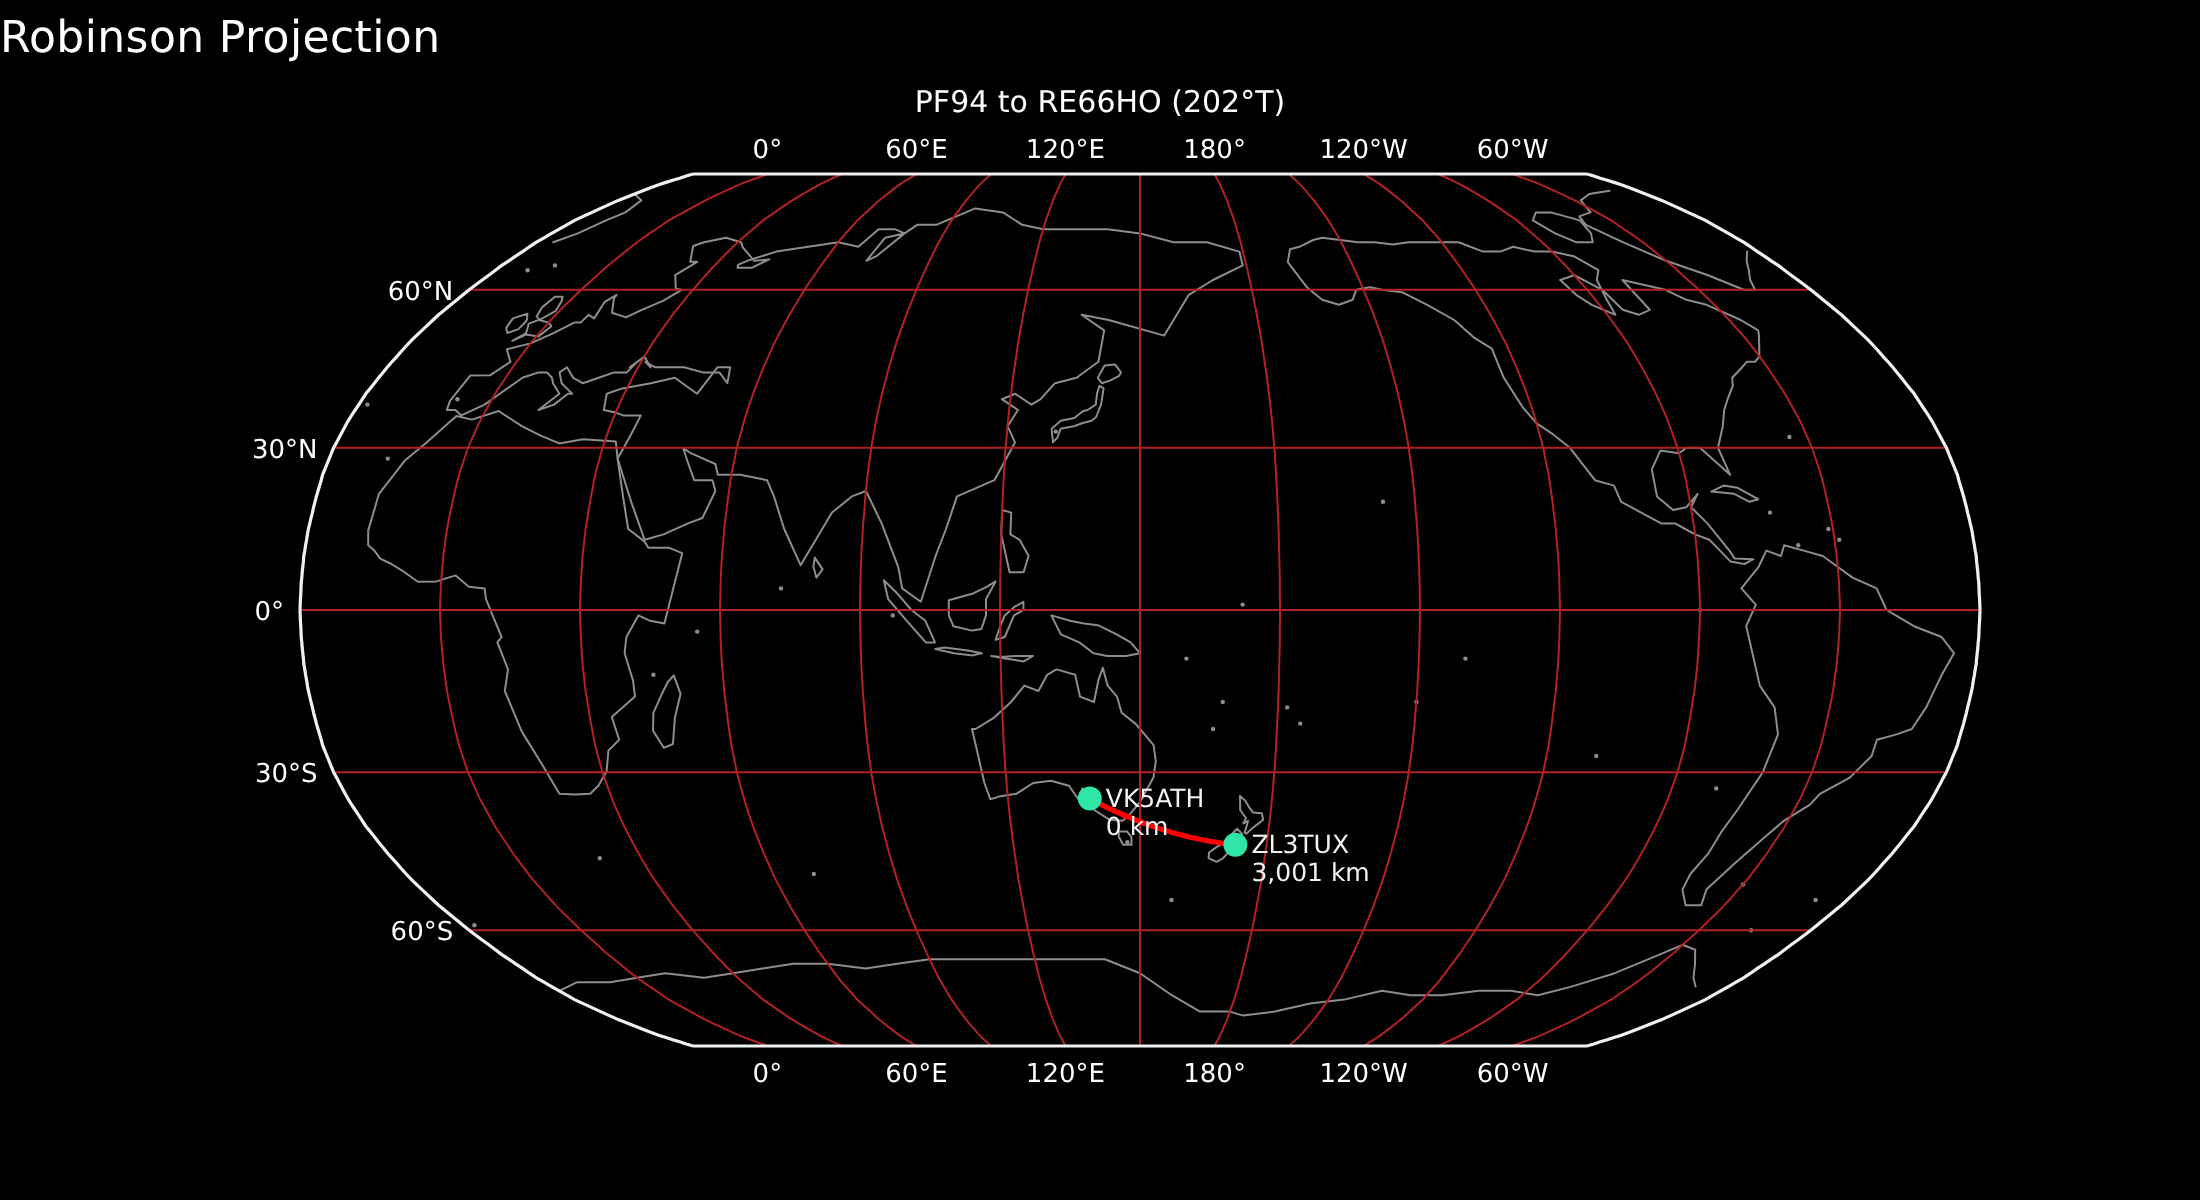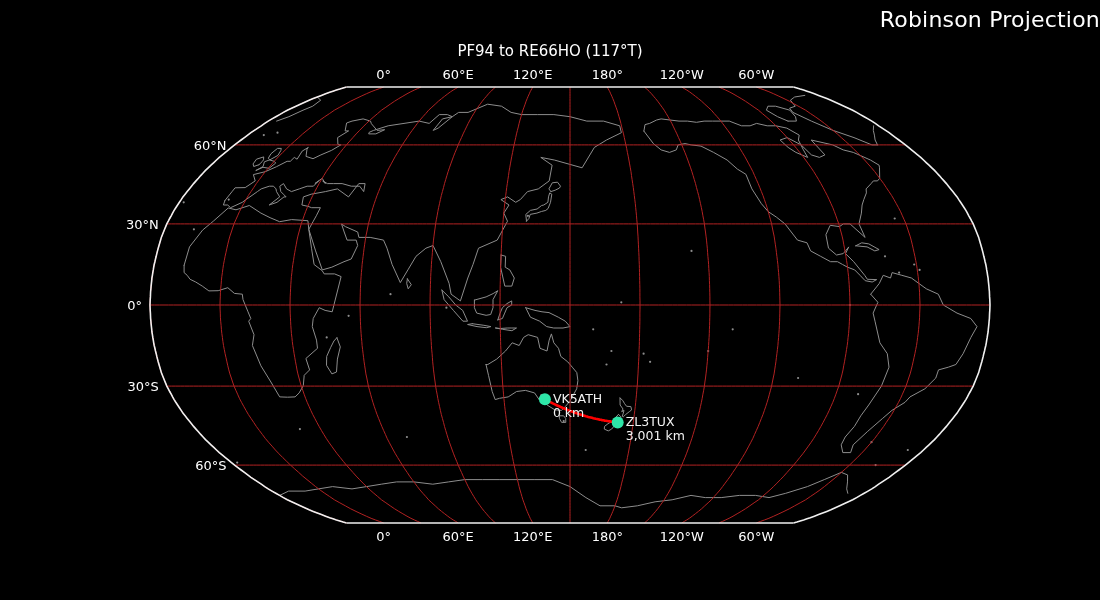--- a/index.html
+++ b/index.html
@@ -1,19 +1,19 @@
 <!DOCTYPE html>
 <html><head>
 <meta charset="utf-8">
 <style>
   html,body{margin:0;padding:0;background:#000;}
   body{width:1100px;height:600px;overflow:hidden;
        font-family:"DejaVu Sans","Liberation Sans",sans-serif;}
   #root{position:relative;width:1100px;height:600px;background:#000;}
-  #title{position:absolute;left:0;top:7px;width:1100px;text-align:right;
+  #title{position:absolute;left:0;top:7px;width:1100px;text-align:left;
          color:#ffffff;font-size:22px;letter-spacing:.2px;}
   #subtitle{position:absolute;left:0;top:42px;width:1100px;text-align:center;
             color:#ffffff;font-size:15px;}
   svg{position:absolute;left:0;top:0;}
   .tick{fill:#ffffff;font-size:13px;}
   .tick.top,.tick.bot{text-anchor:middle;}
   .tick.lat{text-anchor:end;}
   .mlabel{fill:#f2f2f2;font-size:12.5px;}
   .coast{fill:none;stroke:#8d8d8d;stroke-width:1;stroke-linejoin:round;
          stroke-linecap:round;}
@@ -21,21 +21,21 @@
   .bound{fill:none;stroke:#f0f0f0;stroke-width:1.6;}
   .path-line{fill:none;stroke:#ff0000;stroke-width:2.6;stroke-linecap:round;}
   .marker{stroke:none;}
 </style>
 </head>
 <body>
 
 <div id="root">
 
   <div id="title">Robinson Projection</div>
-  <div id="subtitle">PF94 to RE66HO (117°T)</div>
+  <div id="subtitle">PF94 to RE66HO (202°T)</div>
 
   <svg id="mapsvg" width="1100" height="600">
     <g id="g-coast">
         <path class="coast" d="M184.1 265.3 L184.1 272.6 L187.2 275.3 L190.1 279.3 L195.7 282.0 L202.3 286.1 L208.9 290.9 L218.2 290.7 L227.8 287.7 L234.4 293.4 L242.3 294.2 L243.0 299.6 L248.0 311.8 L250.8 318.5 L248.7 321.2 L254.0 334.7 L252.4 345.5 L260.9 365.8 L270.9 382.0 L279.7 396.9 L287.5 397.2 L295.1 396.9 L299.2 392.9 L303.3 385.6 L304.2 375.3 L309.6 369.9 L305.9 358.5 L317.5 348.3 L316.5 340.1 L312.3 326.6 L313.2 318.5 L319.2 307.7 L325.1 310.4 L332.2 311.8 L341.1 276.6 L334.6 273.9 L324.2 273.9 L322.2 270.7 L314.1 264.5 L311.5 248.2 L308.8 229.3 L307.9 220.7 L291.6 219.6 L279.6 221.7 L270.1 217.7 L260.9 213.1 L249.3 205.5 L236.0 209.8 L228.2 208.0 L213.3 221.2 L202.6 230.1 L189.5 246.9 L184.1 265.3"></path>
         <path class="coast" d="M336.9 337.7 L340.3 346.9 L339.3 351.0 L337.4 359.1 L336.5 372.0 L331.9 373.9 L326.5 365.3 L326.7 356.4 L330.7 347.4 L333.9 341.0 L336.9 337.7"></path>
         <path class="coast" d="M225.0 200.4 L231.9 191.8 L235.1 187.8 L245.2 187.6 L255.2 180.9 L253.4 174.6 L265.2 171.7 L276.5 166.7 L287.1 161.3 L290.3 161.3 L294.3 157.4 L297.1 159.2 L302.2 151.1 L308.3 147.4 L307.0 149.1 L306.0 156.4 L313.0 158.7 L320.9 154.9 L331.5 150.4 L340.8 144.9 L337.9 144.4 L337.6 137.6 L348.6 130.9 L345.1 130.9 L346.6 123.0 L352.0 121.1 L363.1 118.9 L370.5 121.1 L371.4 123.7 L377.1 130.4 L384.7 129.7 L375.8 133.9 L368.7 133.9 L369.2 132.3 L373.6 130.4 L388.2 125.8 L419.1 121.1 L429.2 123.4 L439.3 114.6 L447.4 114.6 L452.3 116.7 L438.2 128.1 L433.2 130.4 L442.5 118.9 L452.3 116.7 L458.6 112.4 L468.1 112.4 L487.6 104.2 L501.5 106.2 L511.1 112.4 L521.6 114.6 L537.7 114.6 L553.9 114.6 L570.0 116.7 L586.8 121.1 L603.5 121.1 L619.7 125.8 L621.4 132.7 L606.5 140.0 L594.4 147.4 L582.1 167.8 L554.3 160.0 L540.8 157.4 L552.1 165.2 L549.2 180.9 L538.3 188.9 L527.5 191.6 L520.3 199.6 L515.7 202.3 L507.6 196.9 L500.9 199.6 L509.0 205.0 L503.8 213.1 L507.5 221.2 L497.2 240.1 L478.5 248.2 L473.0 264.5 L467.8 278.0 L460.4 300.9 L451.1 294.2 L449.1 283.4 L440.8 261.7 L433.0 245.5 L425.9 248.2 L416.0 256.3 L407.9 269.9 L400.3 282.6 L392.1 264.5 L387.0 248.2 L383.5 240.1 L370.2 237.4 L358.9 237.4 L357.7 232.0 L345.4 226.6 L341.5 223.9 L344.2 232.0 L347.1 240.1 L356.2 240.1 L357.7 245.5 L351.2 259.0 L344.0 261.7 L331.8 267.2 L322.3 269.9 L315.6 250.9 L308.8 229.3 L313.3 221.2 L316.3 215.8 L320.4 207.7 L311.6 207.7 L307.8 206.3 L301.9 205.0 L303.4 196.9 L311.2 194.2 L325.4 191.6 L337.4 188.9 L348.5 196.9 L358.8 183.6 L365.1 183.6 L363.7 191.6 L359.7 186.2 L351.3 186.2 L342.1 183.6 L333.7 183.6 L327.4 183.6 L322.7 180.9 L325.3 183.6 L322.2 178.3 L314.9 183.6 L318.6 180.9 L313.4 186.2 L307.1 186.2 L299.3 188.9 L291.4 191.6 L286.6 188.9 L283.5 183.6 L279.8 186.2 L280.8 191.6 L283.4 194.2 L286.1 196.9 L284.0 196.9 L277.0 202.3 L269.2 205.0 L279.7 196.9 L276.5 191.6 L276.0 188.9 L273.5 186.2 L269.3 186.2 L261.2 188.9 L257.4 191.6 L246.0 199.6 L242.3 202.3 L230.6 207.7 L227.7 205.0 L223.4 205.0 L225.0 200.4"></path>
         <path class="coast" d="M256.1 170.4 L263.0 167.3 L269.1 168.3 L275.7 163.1 L274.3 161.3 L269.6 160.0 L277.9 155.4 L280.8 150.6 L281.3 148.4 L277.5 148.4 L271.0 153.7 L268.3 158.2 L269.8 159.8 L264.4 161.8 L263.1 166.5 L256.1 170.4"></path>
         <path class="coast" d="M259.0 164.7 L262.2 161.6 L263.5 159.8 L263.7 156.9 L256.5 159.2 L254.4 162.1 L253.1 163.9 L253.7 166.5 L259.0 164.7"></path>
         <path class="coast" d="M526.5 221.2 L528.9 218.5 L530.2 214.4 L536.9 213.1 L541.4 211.5 L545.8 210.4 L548.1 208.5 L550.5 202.3 L551.8 194.2 L549.7 192.9 L548.5 196.9 L547.9 202.3 L543.8 205.0 L541.6 205.5 L537.1 209.0 L530.4 210.4 L525.8 214.4 L526.5 221.2"></path>
         <path class="coast" d="M550.9 191.6 L555.2 190.2 L559.4 188.1 L560.5 186.2 L557.5 182.2 L552.3 182.8 L548.9 188.9 L550.9 191.6"></path>

